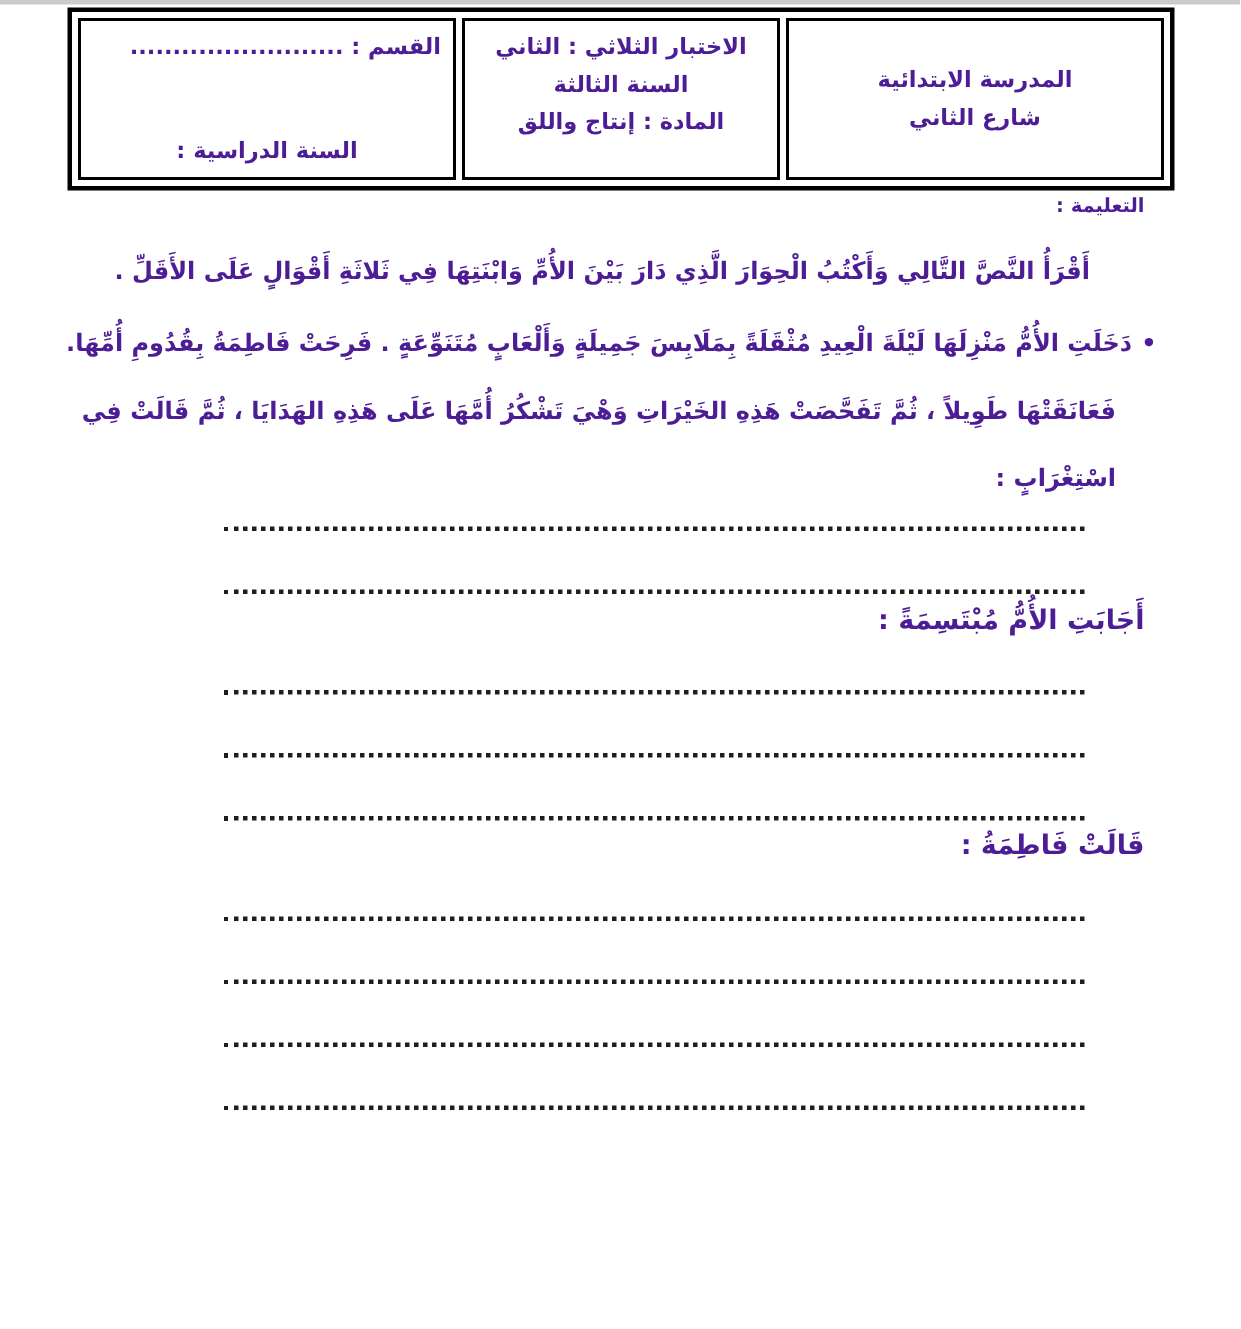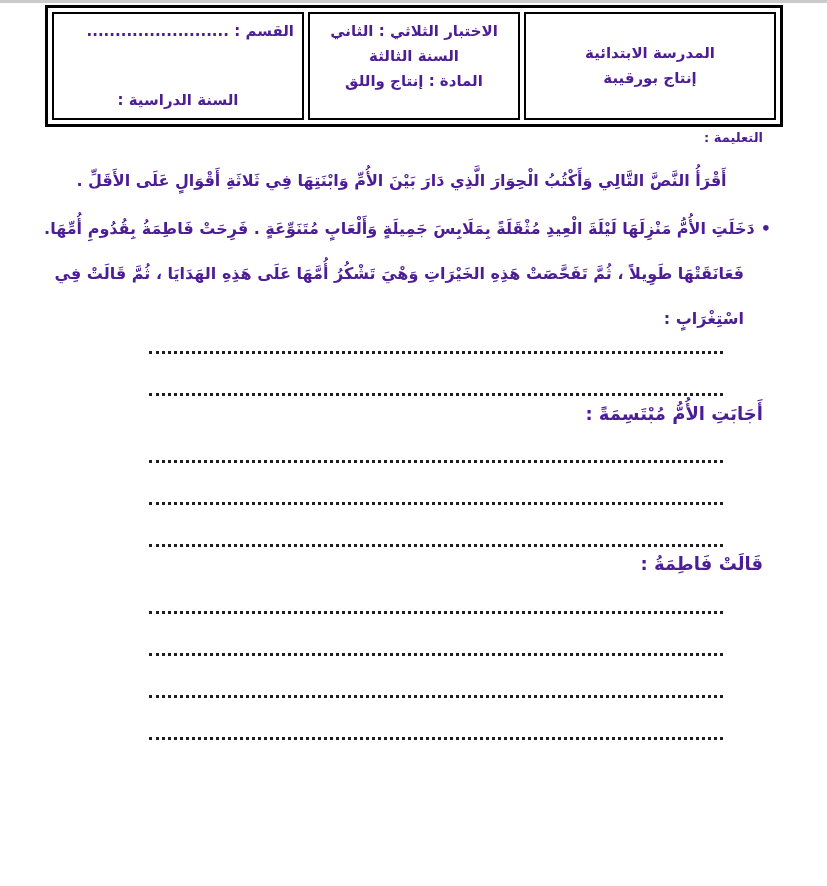--- a/index.html
+++ b/index.html
@@ -57,21 +57,21 @@
 </style>
 </head>
 <body>
 
 <div class="page">
   <div class="top-edge"></div>
 
   <div class="header-table">
     <div class="cell school-cell">
       <div>المدرسة الابتدائية</div>
-      <div>إنتاج بورقيبة</div>
+      <div>شارع الثاني</div>
     </div>
     <div class="cell exam-cell">
       <div>الاختبار الثلاثي : الثاني</div>
       <div>السنة الثالثة</div>
       <div>المادة : إنتاج واللق</div>
     </div>
     <div class="cell student-cell">
       <div>القسم : .........................</div>
       <div class="center-line">السنة الدراسية :</div>
     </div>

